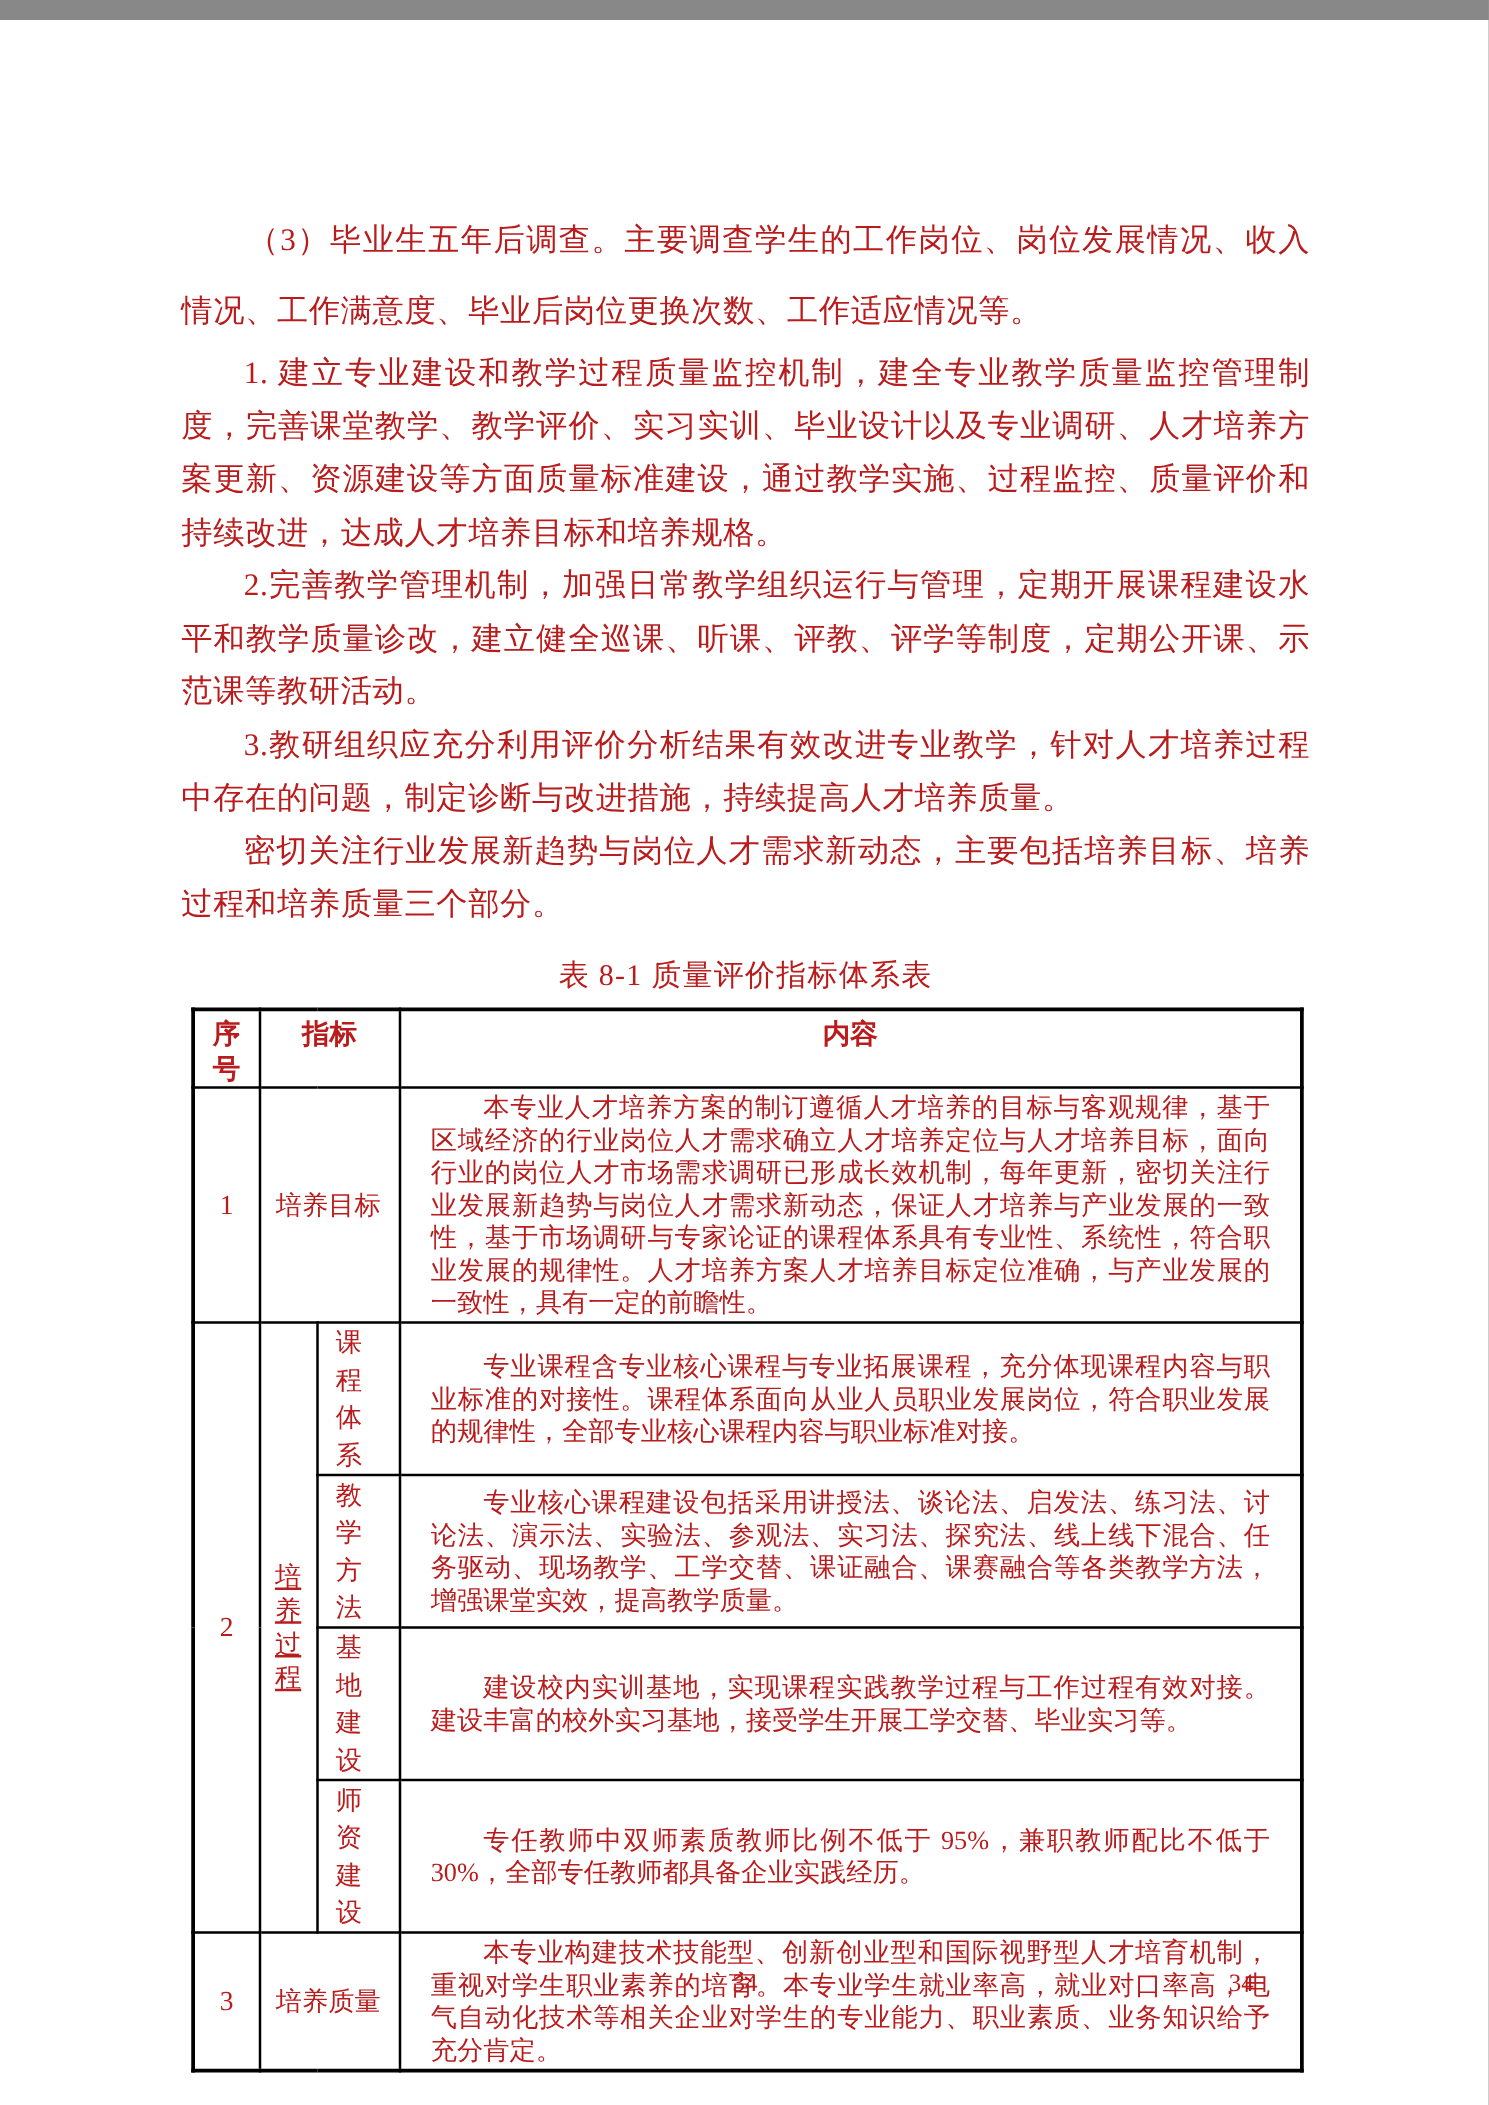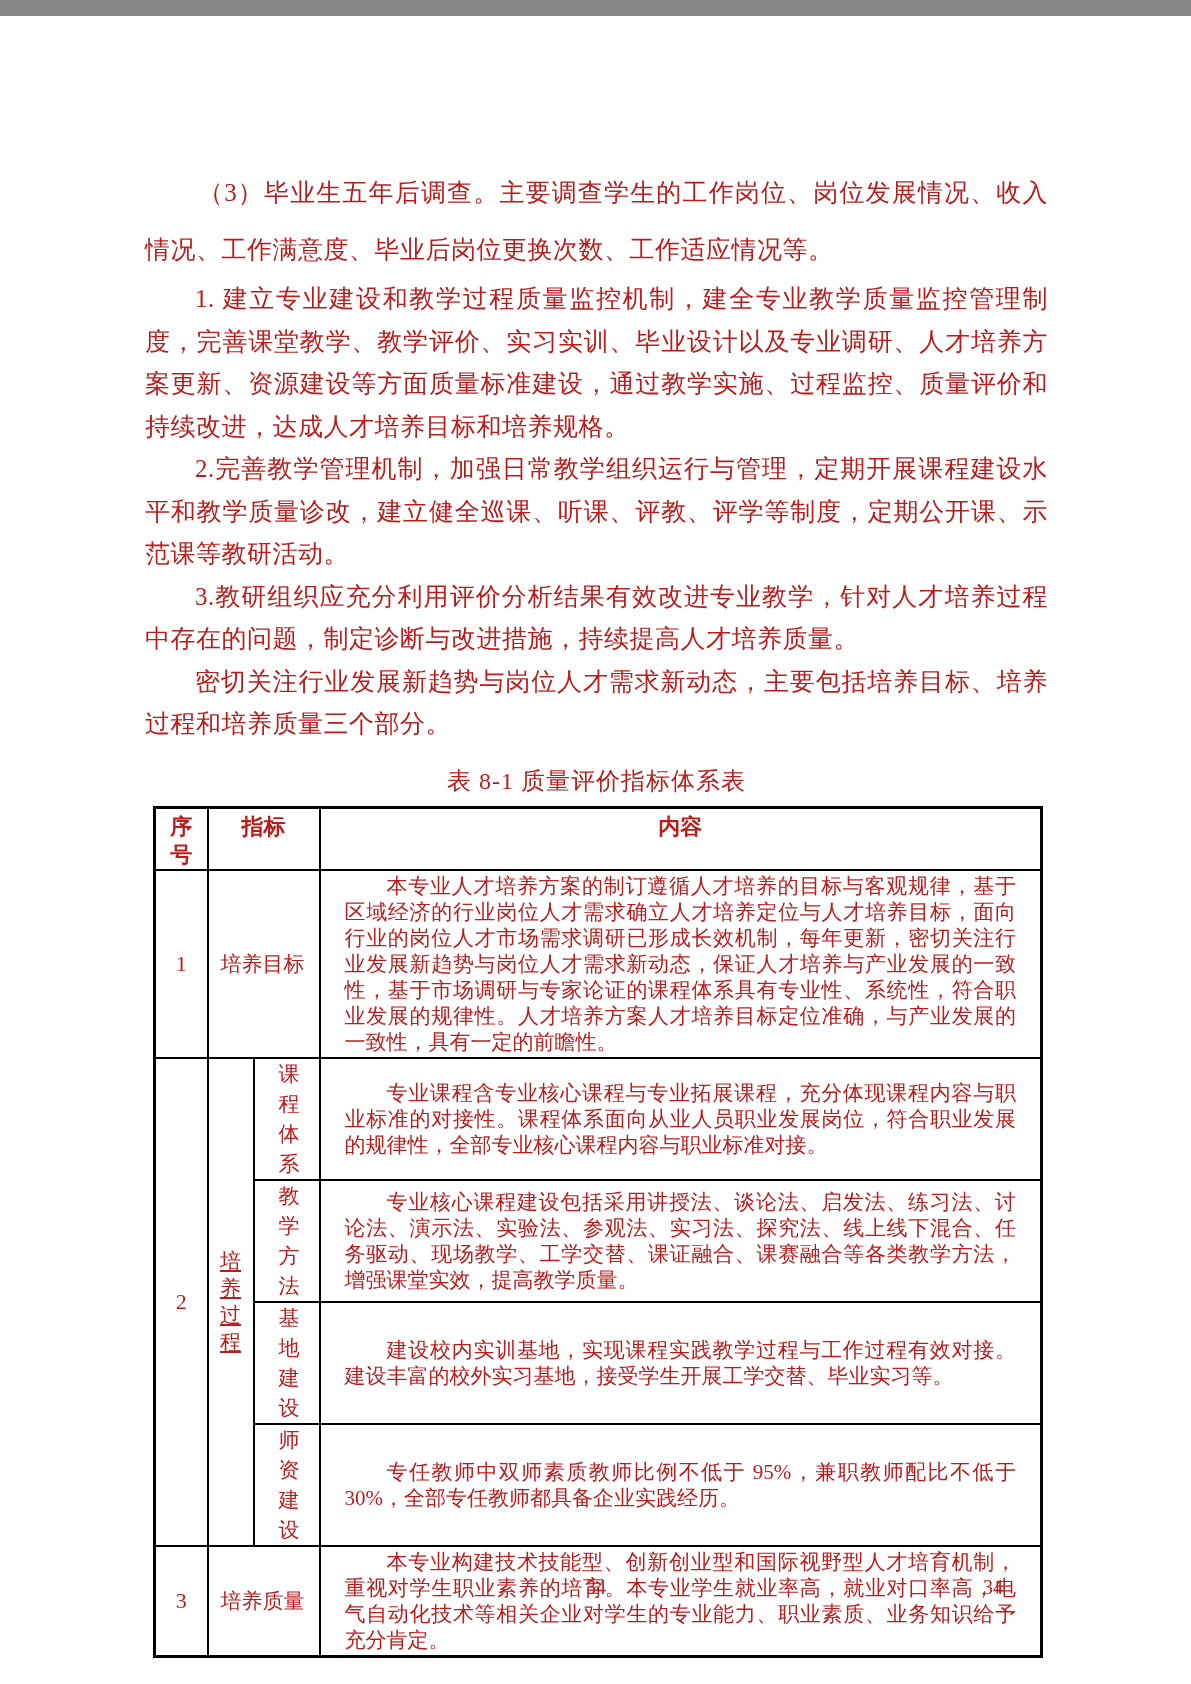--- a/index.html
+++ b/index.html
@@ -87,21 +87,21 @@
     width:22px;
     line-height:27px;
     text-align:center;
     word-break:break-all;
     text-decoration:underline;
   }
   td.sub {
     text-align:left;
     vertical-align:middle;
     word-break:break-all;
-    padding:0 24px;
+    padding:0 14px;
     line-height:30px;
   }
   td.cont {
     padding:2px 24px;
     line-height:26px;
     text-align:justify;
     vertical-align:middle;
     text-indent:42px;
   }
 

